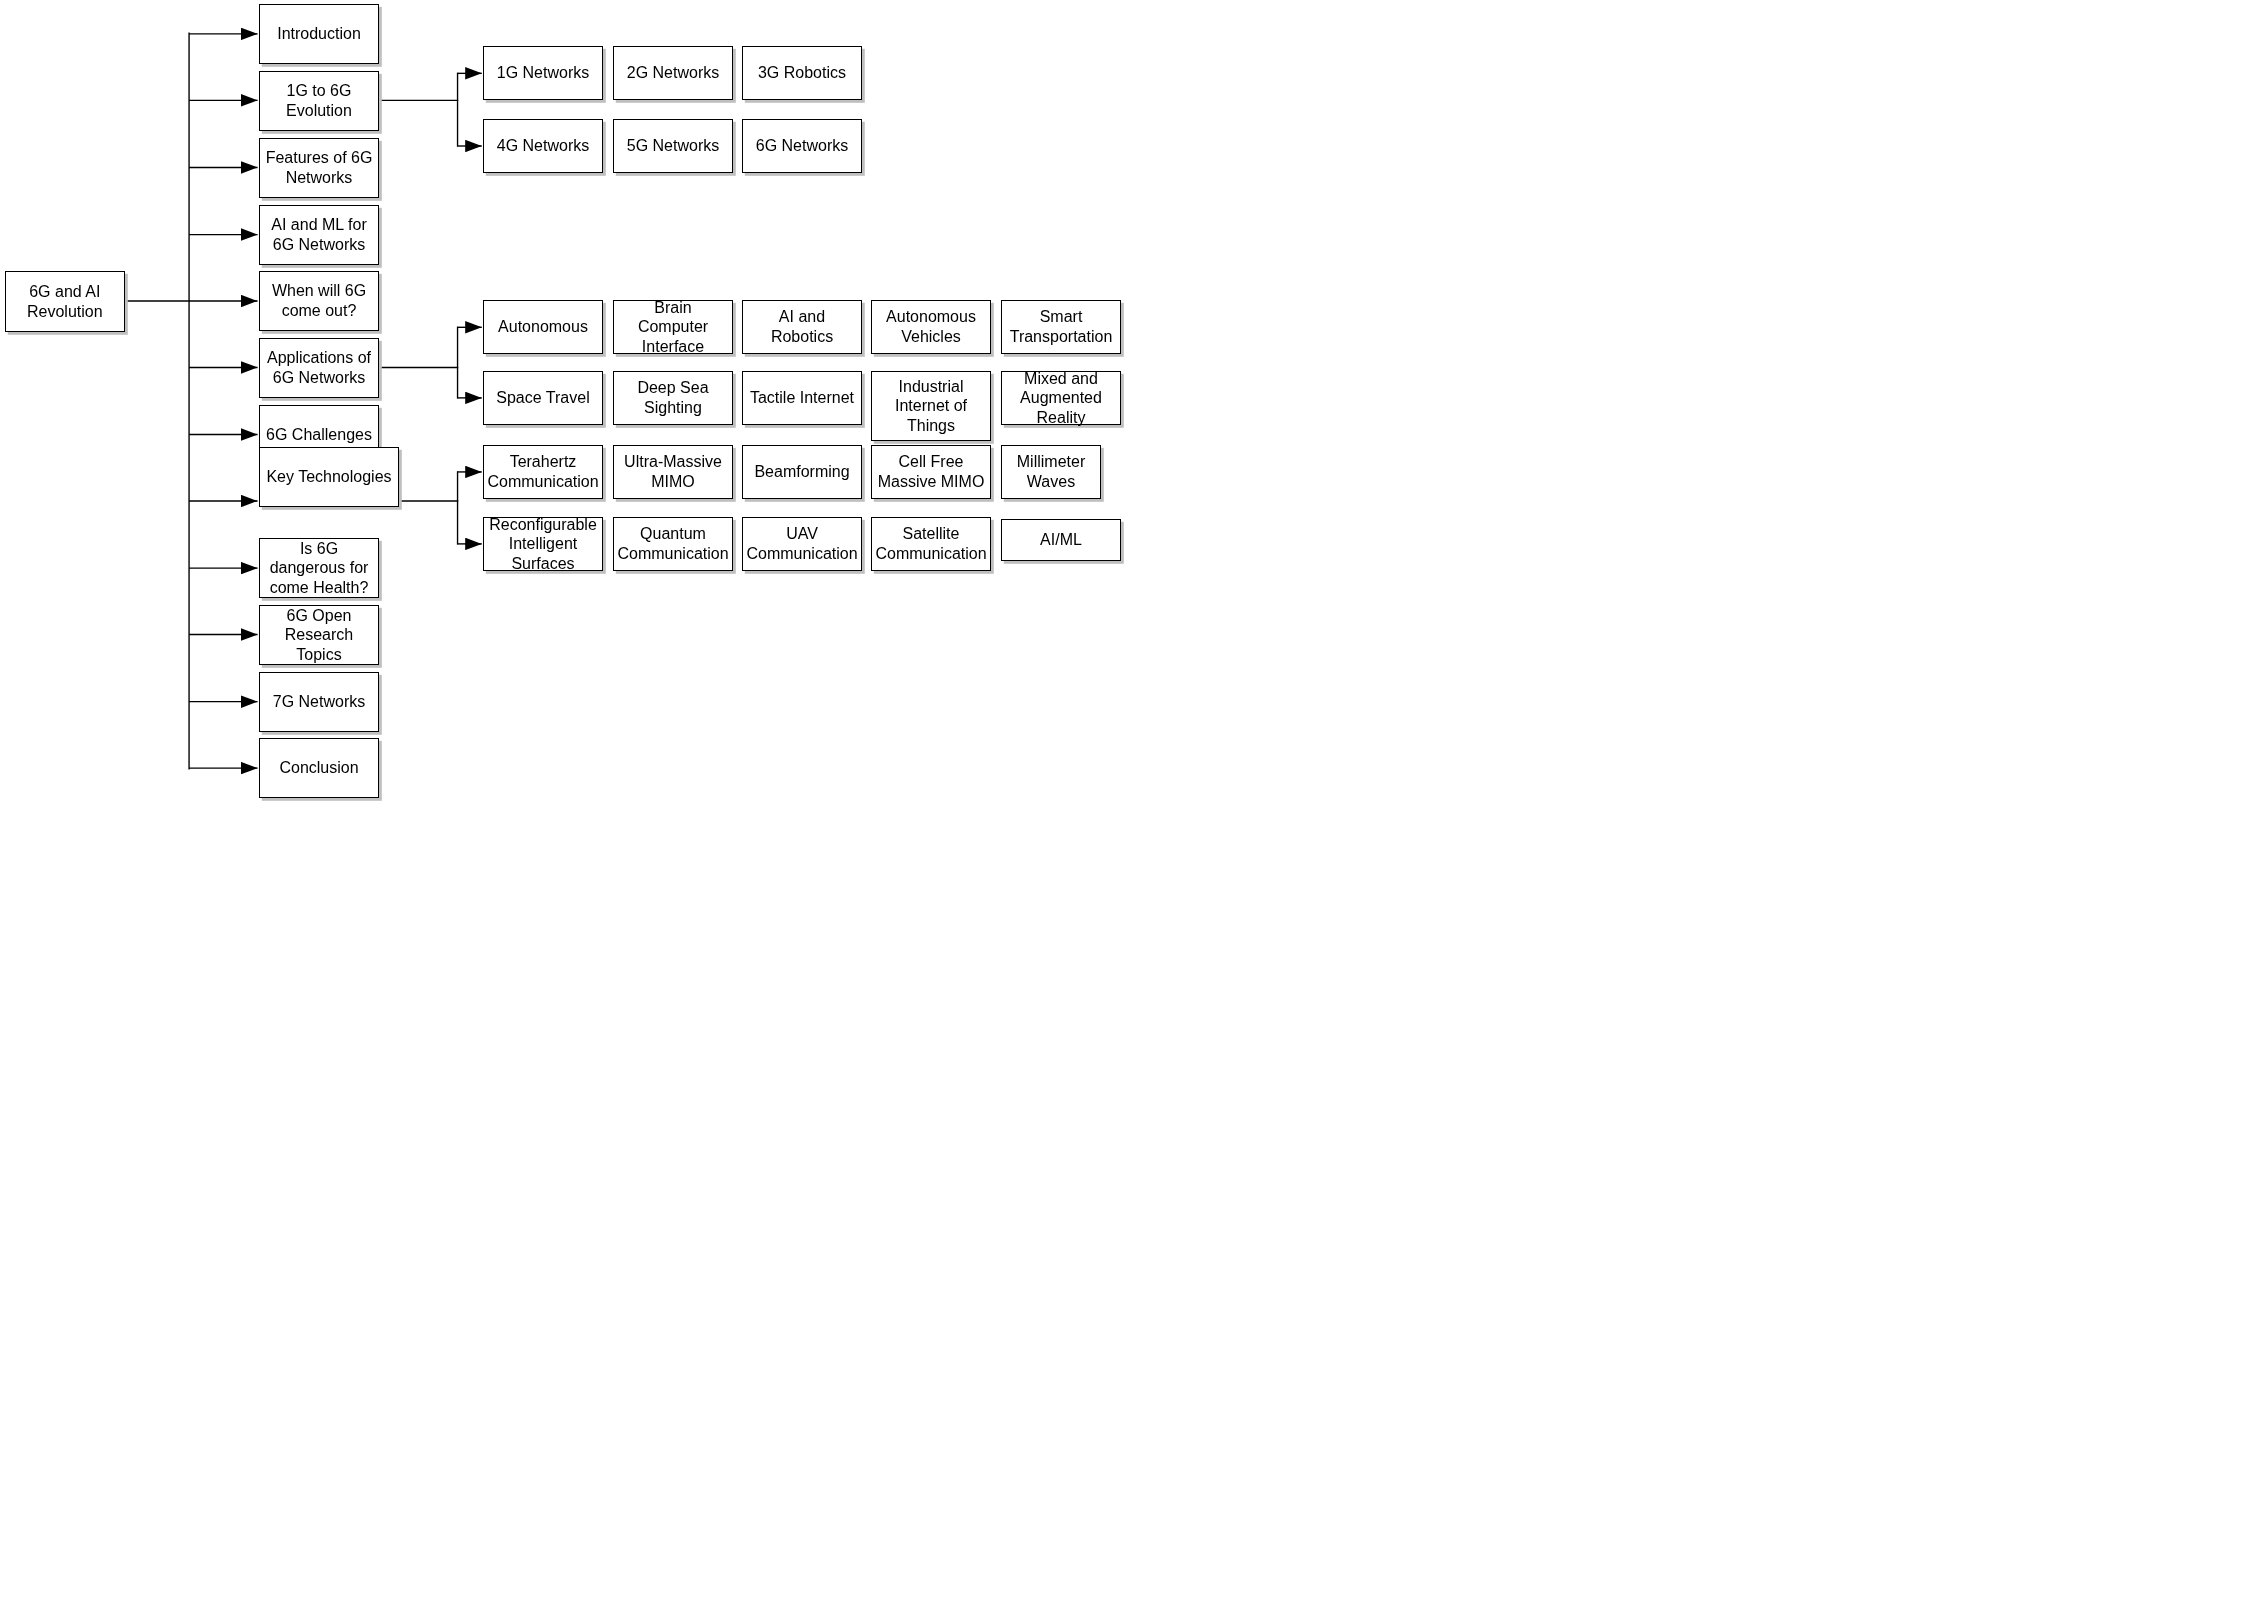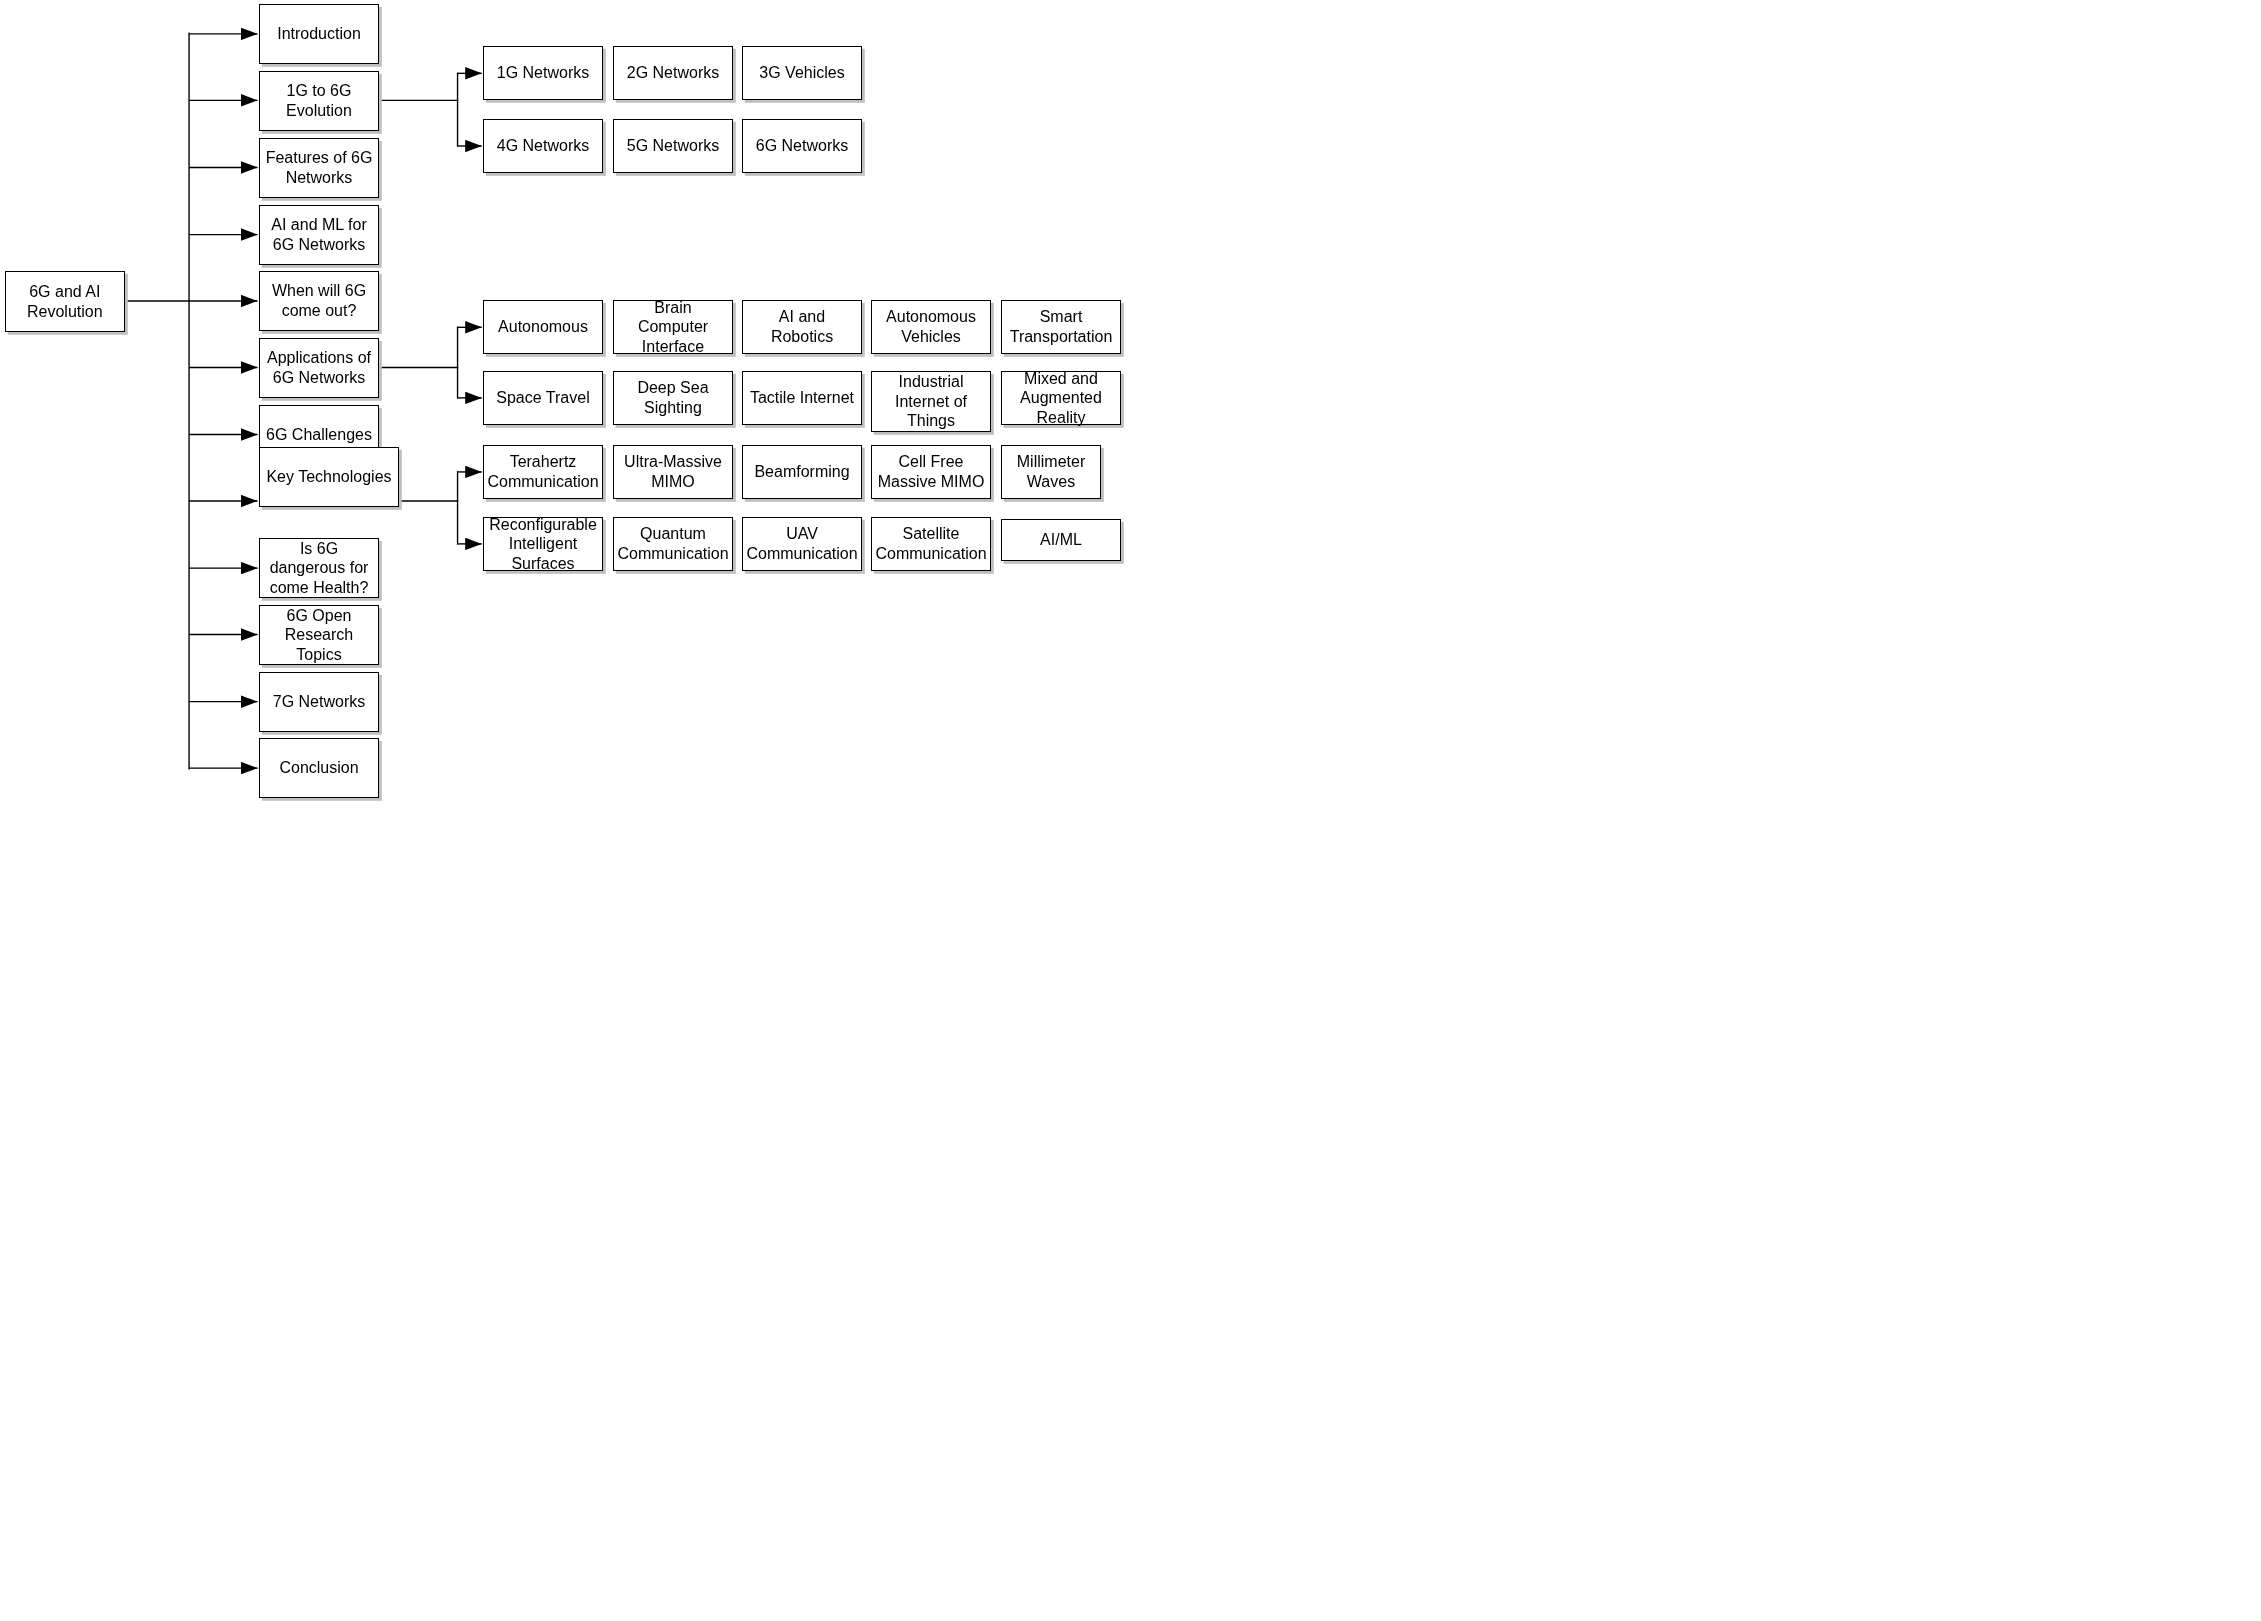--- a/index.html
+++ b/index.html
@@ -106,34 +106,34 @@
   <div class="node" style="left:259px;top:338px;width:120px;height:60px">Applications of 6G Networks</div>
   <div class="node" style="left:259px;top:405px;width:120px;height:60px">6G Challenges</div>
   <div class="node" style="left:259px;top:447px;width:140px;height:60px">Key Technologies</div>
   <div class="node" style="left:259px;top:538px;width:120px;height:60px">Is 6G dangerous for come Health?</div>
   <div class="node" style="left:259px;top:605px;width:120px;height:60px">6G Open Research Topics</div>
   <div class="node" style="left:259px;top:672px;width:120px;height:60px">7G Networks</div>
   <div class="node" style="left:259px;top:738px;width:120px;height:60px">Conclusion</div>
 
   <div class="node" style="left:483px;top:46px;width:120px;height:54px">1G Networks</div>
   <div class="node" style="left:613px;top:46px;width:120px;height:54px">2G Networks</div>
-  <div class="node" style="left:742px;top:46px;width:120px;height:54px">3G Vehicles</div>
+  <div class="node" style="left:742px;top:46px;width:120px;height:54px">3G Robotics</div>
   <div class="node" style="left:483px;top:119px;width:120px;height:54px">4G Networks</div>
   <div class="node" style="left:613px;top:119px;width:120px;height:54px">5G Networks</div>
   <div class="node" style="left:742px;top:119px;width:120px;height:54px">6G Networks</div>
 
   <div class="node" style="left:483px;top:300px;width:120px;height:54px">Autonomous</div>
   <div class="node" style="left:613px;top:300px;width:120px;height:54px">Brain Computer Interface</div>
   <div class="node" style="left:742px;top:300px;width:120px;height:54px">AI and Robotics</div>
   <div class="node" style="left:871px;top:300px;width:120px;height:54px">Autonomous Vehicles</div>
   <div class="node" style="left:1001px;top:300px;width:120px;height:54px">Smart Transportation</div>
   <div class="node" style="left:483px;top:371px;width:120px;height:54px">Space Travel</div>
   <div class="node" style="left:613px;top:371px;width:120px;height:54px">Deep Sea Sighting</div>
   <div class="node" style="left:742px;top:371px;width:120px;height:54px">Tactile Internet</div>
-  <div class="node" style="left:871px;top:371px;width:120px;height:61px">Industrial Internet of Things</div>
+  <div class="node" style="left:871px;top:371px;width:120px;height:70px">Industrial Internet of Things</div>
   <div class="node" style="left:1001px;top:371px;width:120px;height:54px">Mixed and Augmented Reality</div>
 
   <div class="node" style="left:483px;top:445px;width:120px;height:54px">Terahertz Communication</div>
   <div class="node" style="left:613px;top:445px;width:120px;height:54px">Ultra-Massive MIMO</div>
   <div class="node" style="left:742px;top:445px;width:120px;height:54px">Beamforming</div>
   <div class="node" style="left:871px;top:445px;width:120px;height:54px">Cell Free Massive MIMO</div>
   <div class="node" style="left:1001px;top:445px;width:100px;height:54px">Millimeter Waves</div>
   <div class="node" style="left:483px;top:517px;width:120px;height:54px">Reconfigurable Intelligent Surfaces</div>
   <div class="node" style="left:613px;top:517px;width:120px;height:54px">Quantum Communication</div>
   <div class="node" style="left:742px;top:517px;width:120px;height:54px">UAV Communication</div>

